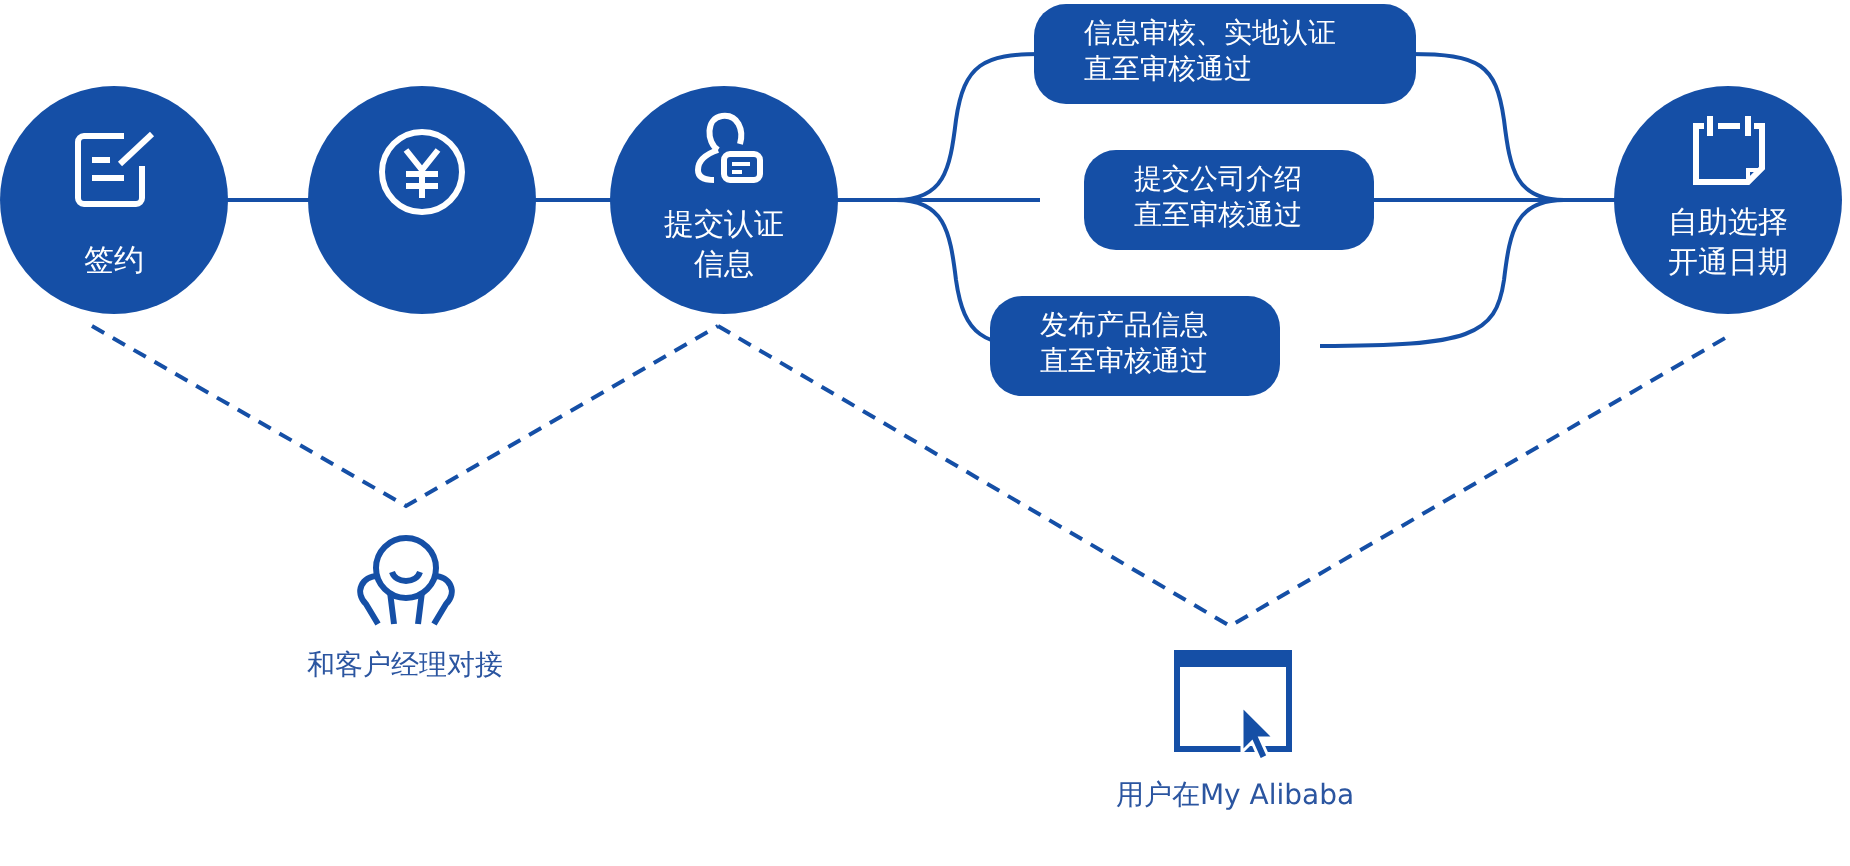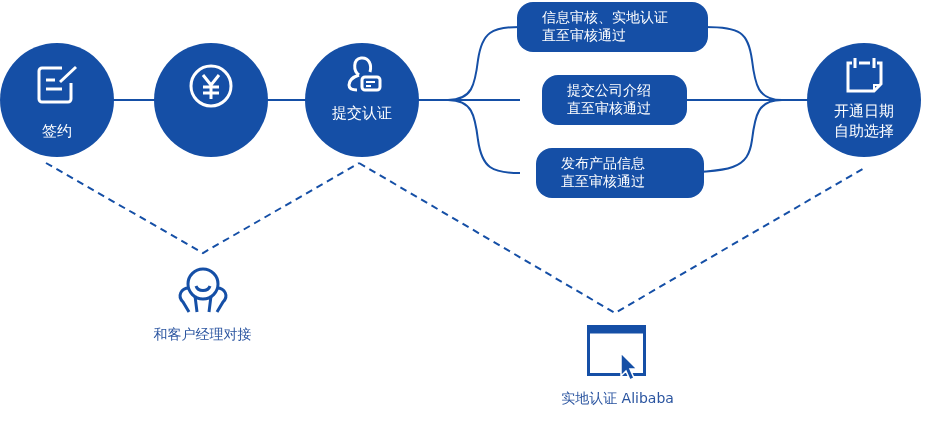--- a/index.html
+++ b/index.html
@@ -58,62 +58,63 @@
 <div class="circle" style="left:305px;top:43px;width:114px;height:114px;">
   <svg class="icon" style="left:40px;top:12px;" width="40" height="40" viewBox="0 0 40 40">
     <path d="M14,20 C8,16 8,4 16,3 C24,2 27,10 25,17" fill="none" stroke="#fff" stroke-width="3"></path>
     <path d="M14,20 C8,22 4,25 4,30 C4,34 8,35 12,35" fill="none" stroke="#fff" stroke-width="3"></path>
     <rect x="17" y="22" width="18" height="13" rx="3" fill="none" stroke="#fff" stroke-width="3"></rect>
     <line x1="21" y1="27" x2="30" y2="27" stroke="#fff" stroke-width="2"></line>
     <line x1="21" y1="31" x2="26" y2="31" stroke="#fff" stroke-width="2"></line>
   </svg>
   <div class="label" style="top:60px;font-family:Liberation Serif, serif;">
     <div>提交认证</div>
+    <div>信息</div>
   </div>
 </div>
 
 <div class="circle" style="left:807px;top:43px;width:114px;height:114px;">
   <svg class="icon" style="left:37px;top:12px;" width="42" height="40" viewBox="0 0 42 40">
     <path d="M8,8 H4 V36 H30 L37,29 V8 H33" fill="none" stroke="#fff" stroke-width="3"></path>
     <line x1="15" y1="8" x2="26" y2="8" stroke="#fff" stroke-width="3"></line>
     <line x1="11" y1="3" x2="11" y2="13" stroke="#fff" stroke-width="3"></line>
     <line x1="30" y1="3" x2="30" y2="13" stroke="#fff" stroke-width="3"></line>
     <path d="M30,36 V30 H37" fill="none" stroke="#fff" stroke-width="2"></path>
   </svg>
   <div class="label" style="top:58px;">
+    <div>自助选择</div>
     <div>开通日期</div>
-    <div>自助选择</div>
   </div>
 </div>
 
 <div class="box" style="left:517px;top:2px;width:191px;height:50px;">
   <span>信息审核、实地认证</span>
   <span>直至审核通过</span>
 </div>
 <div class="box" style="left:542px;top:75px;width:145px;height:50px;">
   <span>提交公司介绍</span>
   <span>直至审核通过</span>
 </div>
-<div class="box" style="left:536px;top:148px;width:168px;height:50px;">
+<div class="box" style="left:495px;top:148px;width:145px;height:50px;">
   <span>发布产品信息</span>
   <span>直至审核通过</span>
 </div>
 
 <svg class="icon" style="left:175px;top:266px;" width="56" height="50" viewBox="0 0 56 50">
   <circle cx="28" cy="18" r="15" fill="none" stroke="#154fa6" stroke-width="3"></circle>
   <path d="M21,20 C23,26 33,26 35,20" fill="none" stroke="#154fa6" stroke-width="3"></path>
   <path d="M14,22 C6,22 2,30 8,36 L14,46" fill="none" stroke="#154fa6" stroke-width="3"></path>
   <path d="M20,30 L22,46" fill="none" stroke="#154fa6" stroke-width="3"></path>
   <path d="M42,22 C50,22 54,30 48,36 L42,46" fill="none" stroke="#154fa6" stroke-width="3"></path>
   <path d="M36,30 L34,46" fill="none" stroke="#154fa6" stroke-width="3"></path>
 </svg>
-<div class="caption" style="left:120px;top:324px;width:165px;">
+<div class="caption" style="left:120px;top:324px;width:165px;font-family:Liberation Serif, serif;">
   <div>和客户经理对接</div>
 </div>
 
 <svg class="icon" style="left:587px;top:325px;" width="62" height="58" viewBox="0 0 62 58">
   <rect x="1.5" y="1.5" width="56" height="48" fill="none" stroke="#154fa6" stroke-width="3"></rect>
   <rect x="1.5" y="1.5" width="56" height="7" fill="#154fa6"></rect>
   <path d="M34,28 L50,44 L43,44 L47,53 L43,55 L39,46 L34,51 Z" fill="#154fa6" stroke="#ffffff" stroke-width="1.5"></path>
 </svg>
 <div class="caption" style="left:520px;top:388px;width:195px;">
-  <div>实地认证 Alibaba</div>
+  <div>用户在My Alibaba</div>
 </div>
 
 </body></html>

